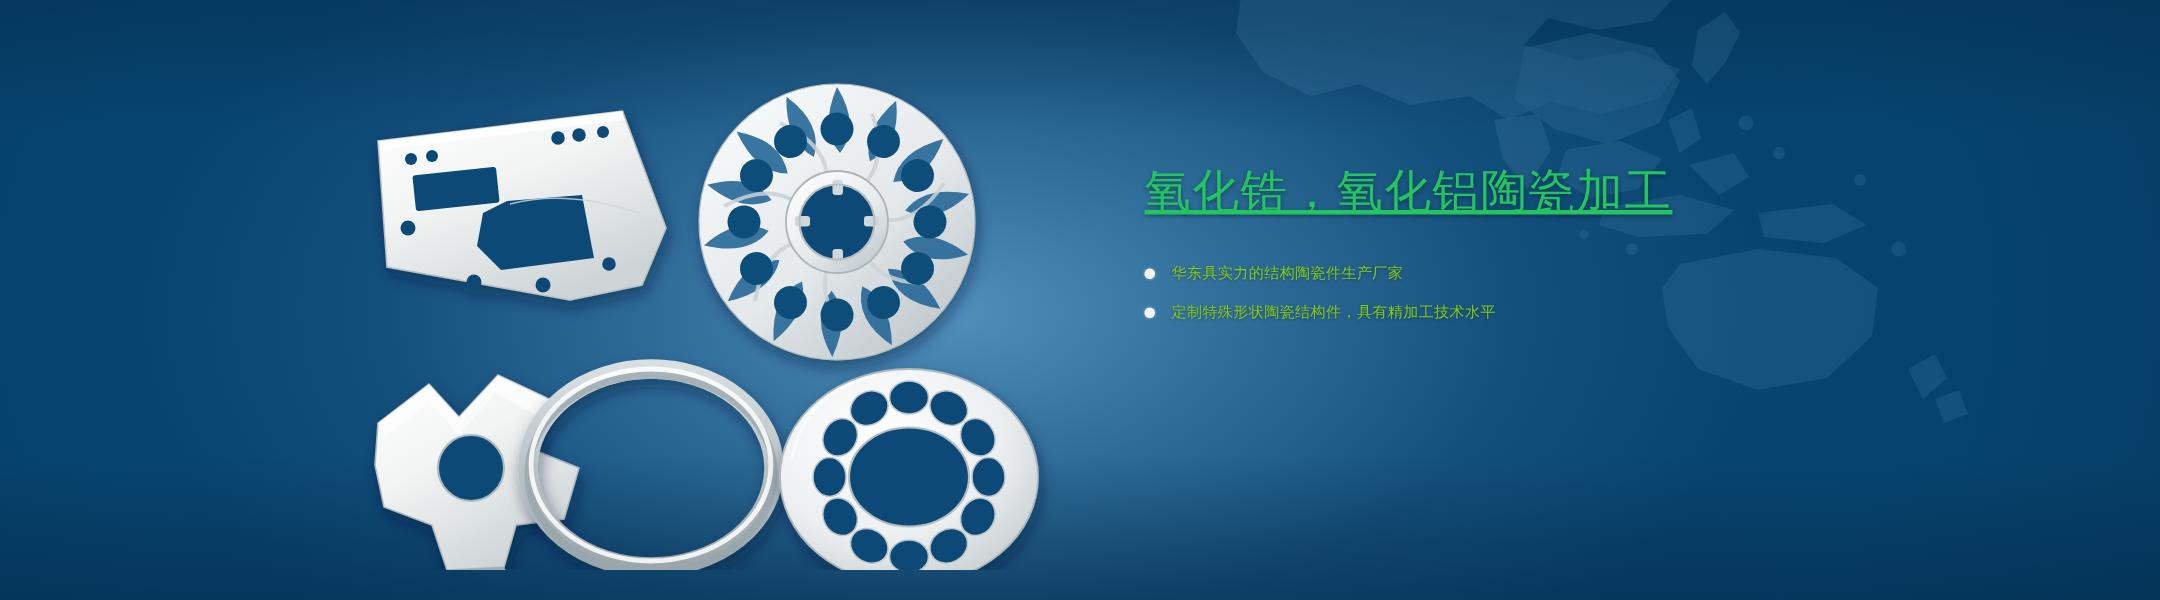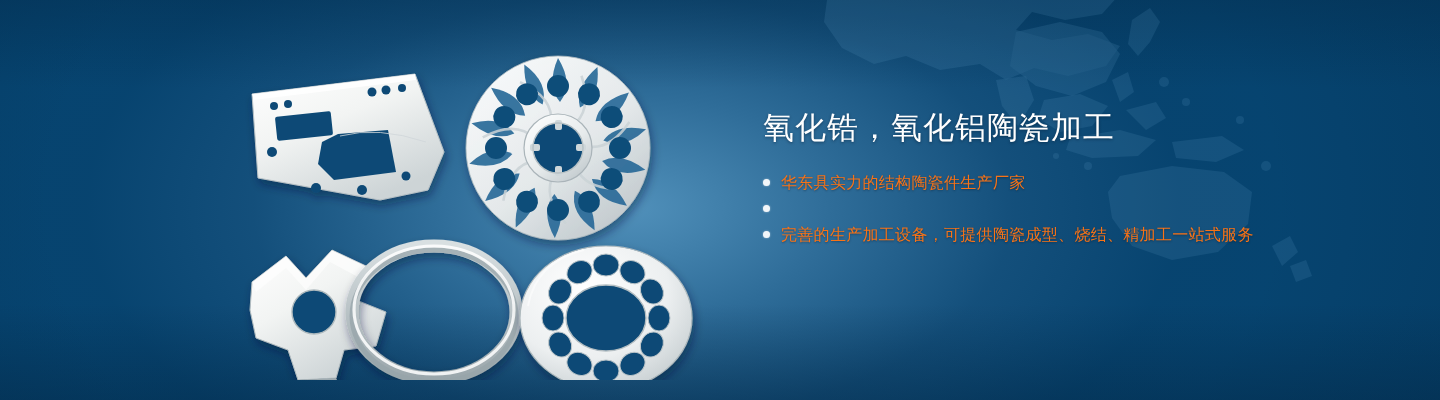--- a/index.html
+++ b/index.html
@@ -73,27 +73,28 @@
   .products svg { display: block; width: 100%; height: 100%; }
 
   
   .copy {
     position: absolute;
     left: 763px;
     top: 108px;
     width: 620px;
   }
   .headline {
-    color: #ffffff;
+    color: #22c55e;
     font-size: 31px;
     line-height: 40px;
     letter-spacing: 1px;
     font-weight: 400;
     white-space: nowrap;
     text-shadow: 0 1px 3px rgba(0,20,40,0.45);
+    text-decoration: underline;
   }
   .bullets {
     list-style: none;
     margin: 22px 0 0 0;
     padding: 0;
   }
   .bullet {
     display: flex;
     align-items: center;
     height: 25px;
@@ -102,22 +103,22 @@
   .dot {
     flex: 0 0 auto;
     width: 7px;
     height: 7px;
     border-radius: 50%;
     background: #f2f6f9;
     margin-right: 11px;
     box-shadow: 0 0 2px rgba(255,255,255,0.55);
   }
   .btext {
-    color: #f97316;
-    font-size: 16px;
+    color: #84cc16;
+    font-size: 10px;
     line-height: 25px;
     letter-spacing: 0.3px;
     white-space: nowrap;
     text-shadow: 0 1px 2px rgba(0,20,40,0.40);
   }
 </style>
 </head>
 <body>
 
 <div id="banner">
@@ -314,21 +315,18 @@
 
   <div class="copy">
     <div class="headline">氧化锆，氧化铝陶瓷加工</div>
     <ul class="bullets">
       <li class="bullet">
         <span class="dot"></span>
         <span class="btext">华东具实力的结构陶瓷件生产厂家</span>
       </li>
       <li class="bullet">
         <span class="dot"></span>
-      </li>
-      <li class="bullet">
-        <span class="dot"></span>
-        <span class="btext">完善的生产加工设备，可提供陶瓷成型、烧结、精加工一站式服务</span>
+        <span class="btext">定制特殊形状陶瓷结构件，具有精加工技术水平</span>
       </li>
     </ul>
   </div>
 
 </div>
 
 </body></html>

